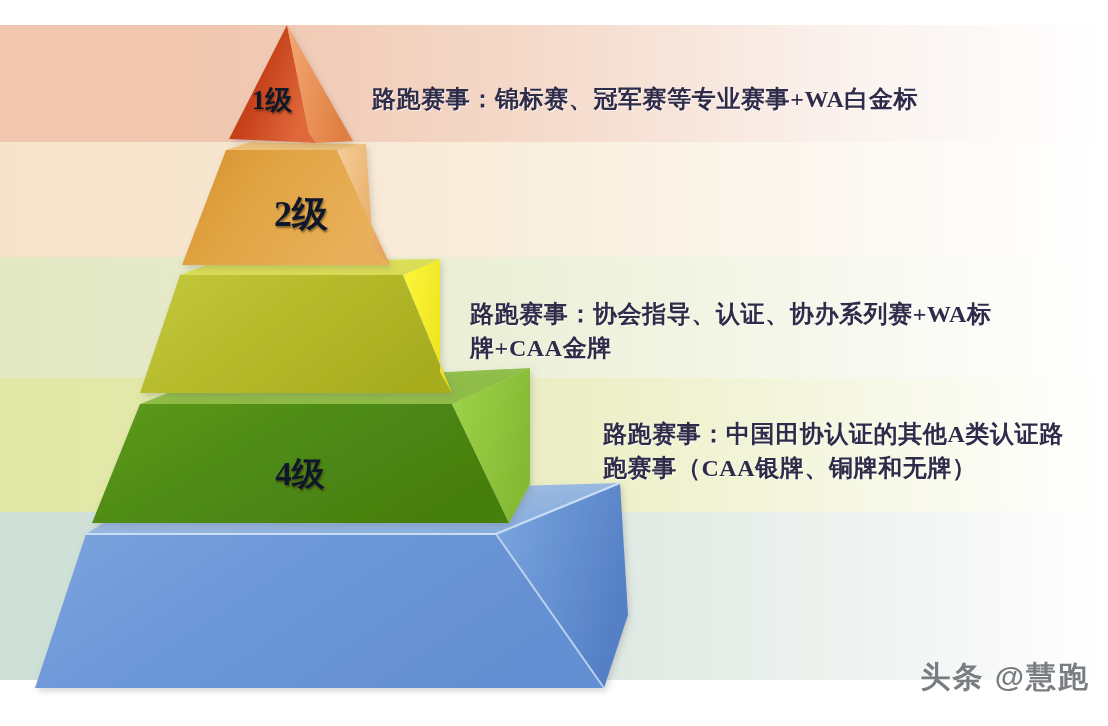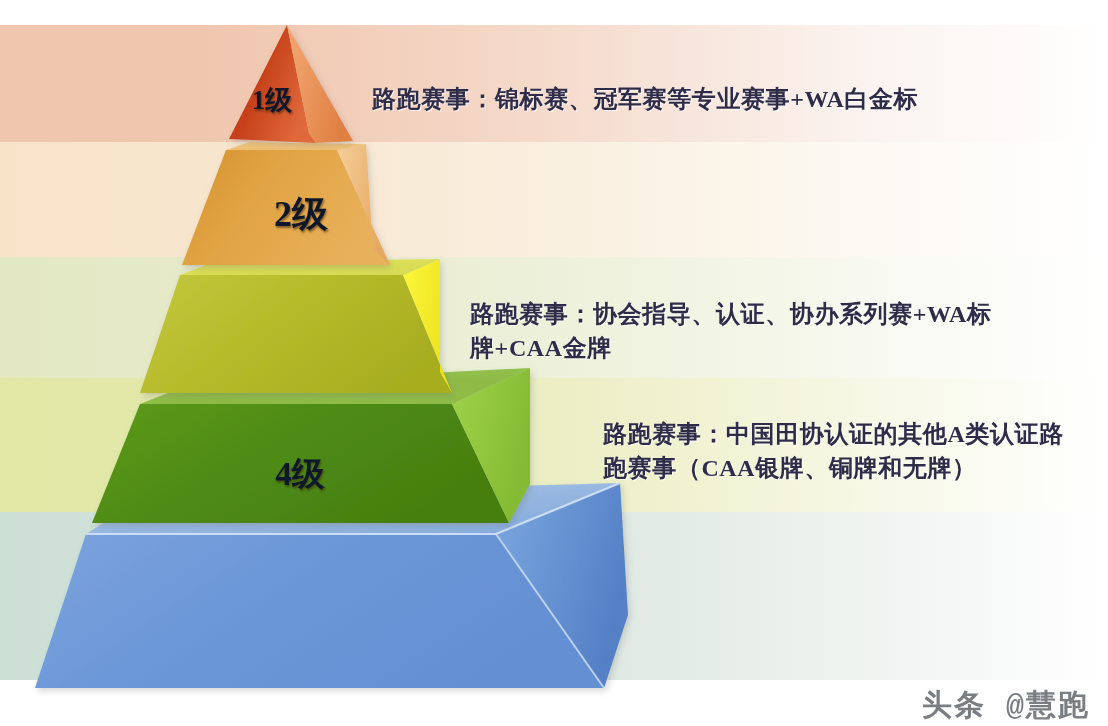--- a/index.html
+++ b/index.html
@@ -62,22 +62,22 @@
     font-weight: bold;
     text-align: center;
     text-shadow: 1px 2px 2px rgba(60,40,10,0.55);
     pointer-events: none;
     white-space: nowrap;
   }
   
   .watermark {
     position: absolute;
     right: 18px;
-    bottom: 0;
-    font-family: Liberation Mono, monospace;
+    bottom: 28px;
+    font-family: Liberation Sans, sans-serif;
     font-weight: bold;
     font-size: 30px;
     color: #6f7378;
     letter-spacing: 2px;
     opacity: 0.92;
     text-shadow: 1px 1px 1px rgba(255,255,255,0.9);
   }
 </style>
 </head>
 <body>

